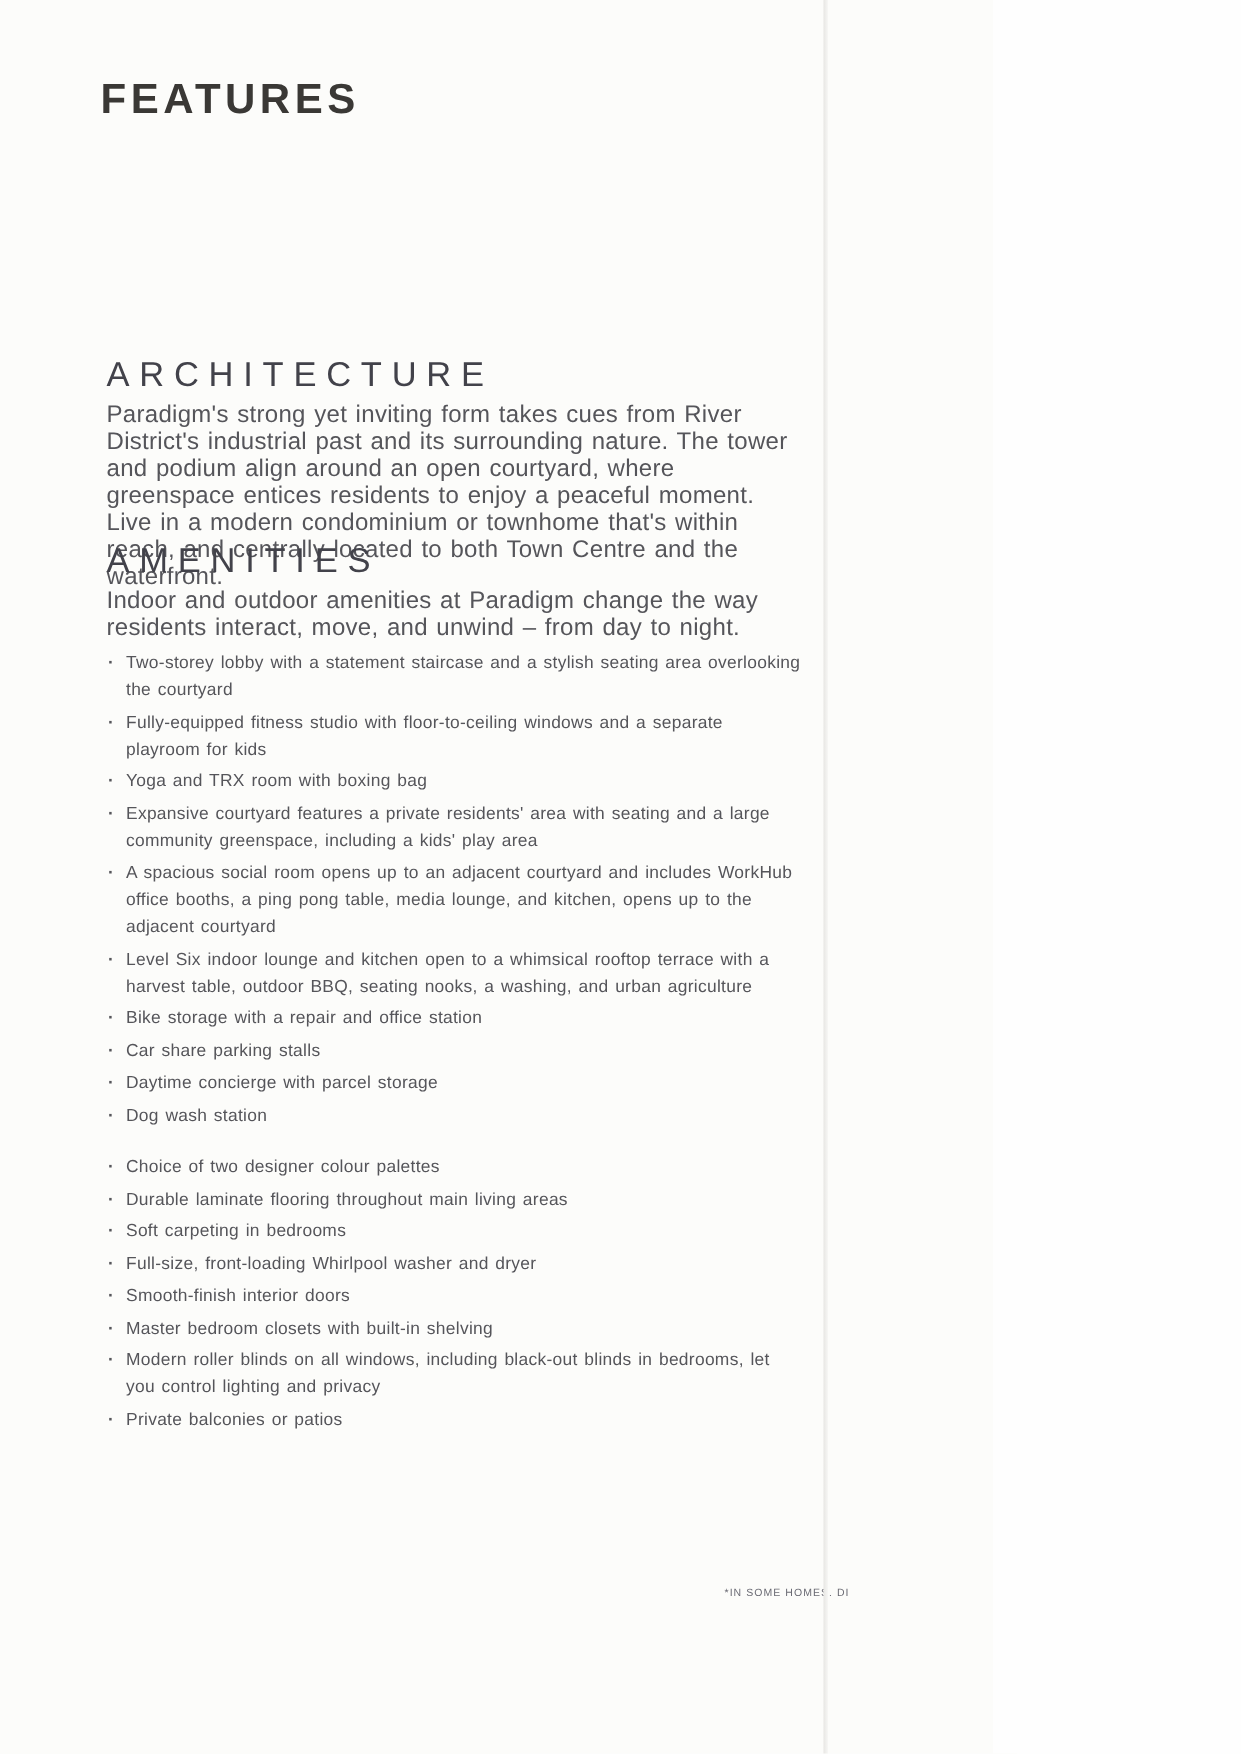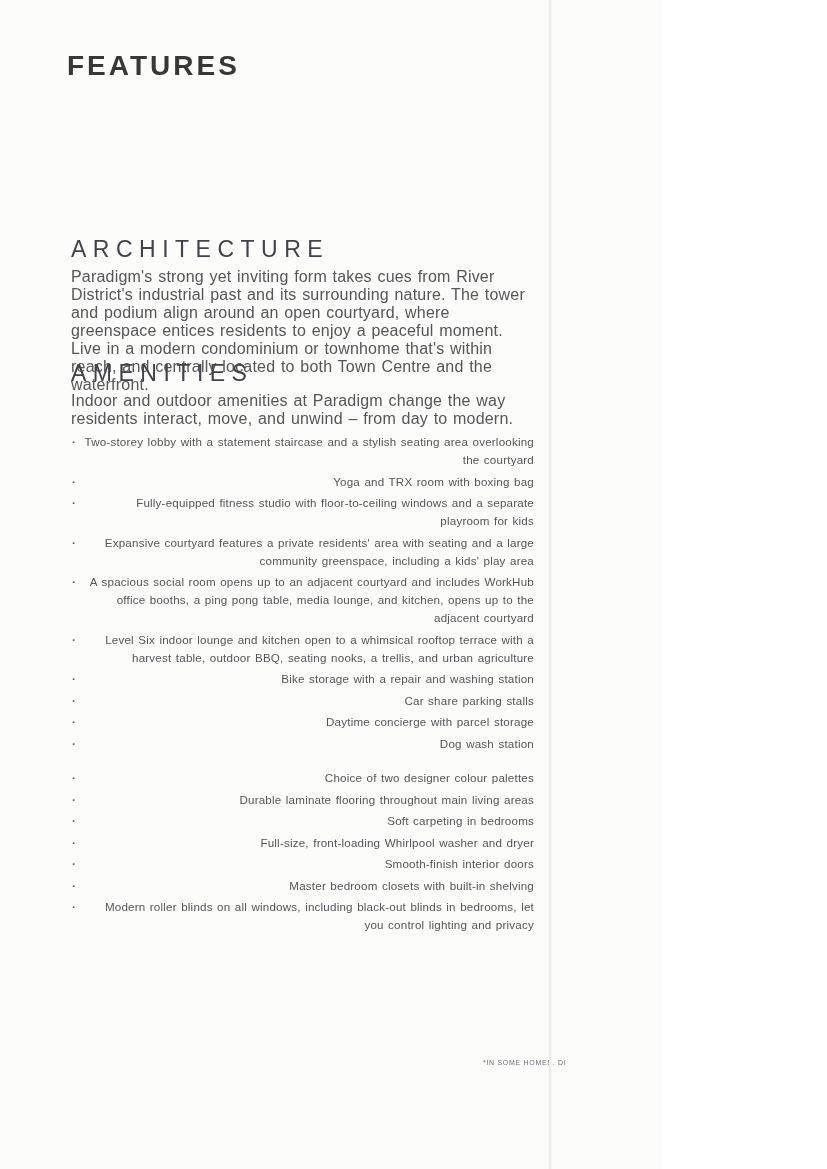--- a/index.html
+++ b/index.html
@@ -74,21 +74,20 @@
   }
   .section li {
     position: relative;
     margin: 0 0 3.5px 0;
     padding-left: 13px;
     font-size: 11.6px;
     line-height: 18px;
     letter-spacing: 0.2px;
     word-spacing: 1px;
     color: #55555a;
-    text-align: right;
   }
   .section li::before {
     content: "\00B7";
     position: absolute;
     left: 1px;
     top: 0;
     color: #55555a;
     font-weight: 700;
   }
   .disclaimer {
@@ -109,44 +108,45 @@
 
   <h1 class="page-title">FEATURES</h1>
 
   <div class="section section-architecture">
     <h2>ARCHITECTURE</h2>
     <p>Paradigm's strong yet inviting form takes cues from River District's industrial past and its surrounding nature. The tower and podium align around an open courtyard, where greenspace entices residents to enjoy a peaceful moment. Live in a modern condominium or townhome that's within reach, and centrally located to both Town Centre and the waterfront.</p>
   </div>
 
   <div class="section section-amenities">
     <h2>AMENITIES</h2>
-    <p>Indoor and outdoor amenities at Paradigm change the way residents interact, move, and unwind – from day to modern.</p>
+    <p>Indoor and outdoor amenities at Paradigm change the way residents interact, move, and unwind – from day to night.</p>
     <ul>
       <li>Two-storey lobby with a statement staircase and a stylish seating area overlooking the courtyard</li>
+      <li>Fully-equipped fitness studio with floor-to-ceiling windows and a separate playroom for kids</li>
       <li>Yoga and TRX room with boxing bag</li>
-      <li>Fully-equipped fitness studio with floor-to-ceiling windows and a separate playroom for kids</li>
       <li>Expansive courtyard features a private residents' area with seating and a large community greenspace, including a kids' play area</li>
       <li>A spacious social room opens up to an adjacent courtyard and includes WorkHub office booths, a ping pong table, media lounge, and kitchen, opens up to the adjacent courtyard</li>
-      <li>Level Six indoor lounge and kitchen open to a whimsical rooftop terrace with a harvest table, outdoor BBQ, seating nooks, a trellis, and urban agriculture</li>
-      <li>Bike storage with a repair and washing station</li>
+      <li>Level Six indoor lounge and kitchen open to a whimsical rooftop terrace with a harvest table, outdoor BBQ, seating nooks, a washing, and urban agriculture</li>
+      <li>Bike storage with a repair and office station</li>
       <li>Car share parking stalls</li>
       <li>Daytime concierge with parcel storage</li>
       <li>Dog wash station</li>
     </ul>
   </div>
 
   <div class="section section-living">
     <ul>
       <li>Choice of two designer colour palettes</li>
       <li>Durable laminate flooring throughout main living areas</li>
       <li>Soft carpeting in bedrooms</li>
       <li>Full-size, front-loading Whirlpool washer and dryer</li>
       <li>Smooth-finish interior doors</li>
       <li>Master bedroom closets with built-in shelving</li>
       <li>Modern roller blinds on all windows, including black-out blinds in bedrooms, let you control lighting and privacy</li>
+      <li>Private balconies or patios</li>
     </ul>
   </div>
 
   <p class="disclaimer">*IN SOME HOMES. DI</p>
 
 </div>
 
 <div class="fold-line"></div>
 
 </body></html>

